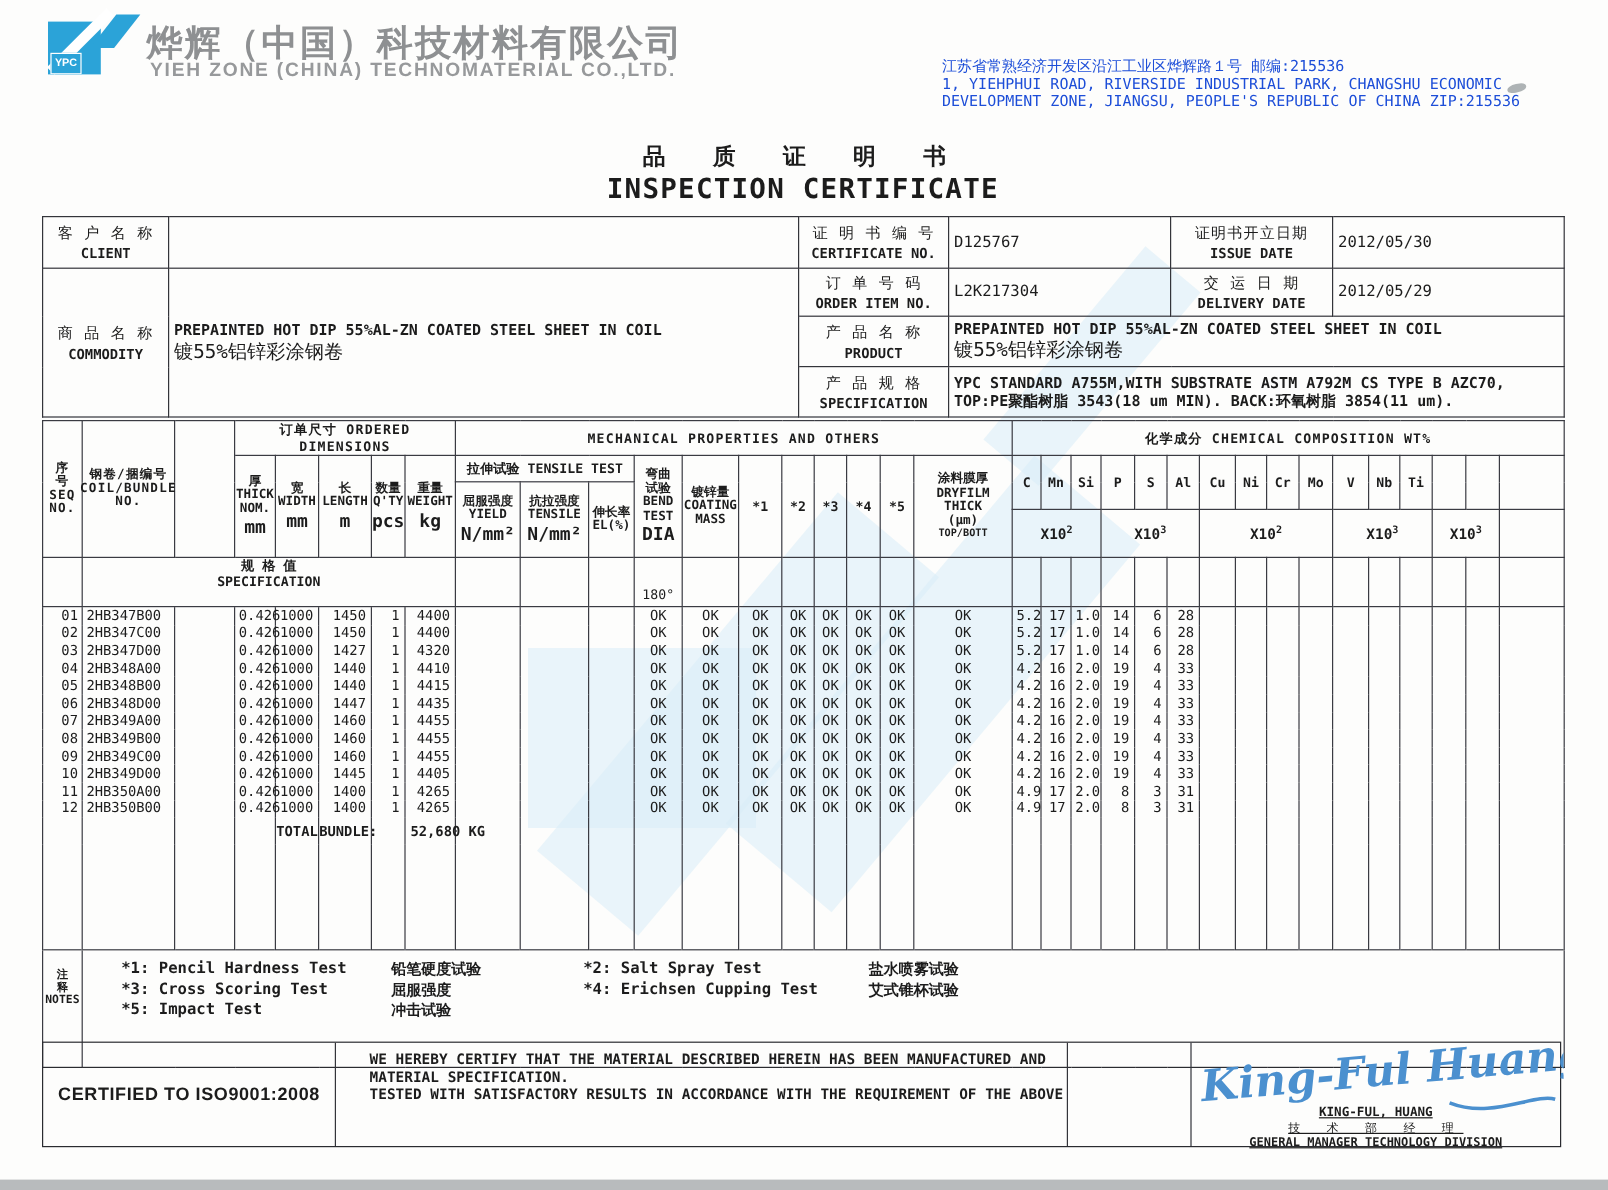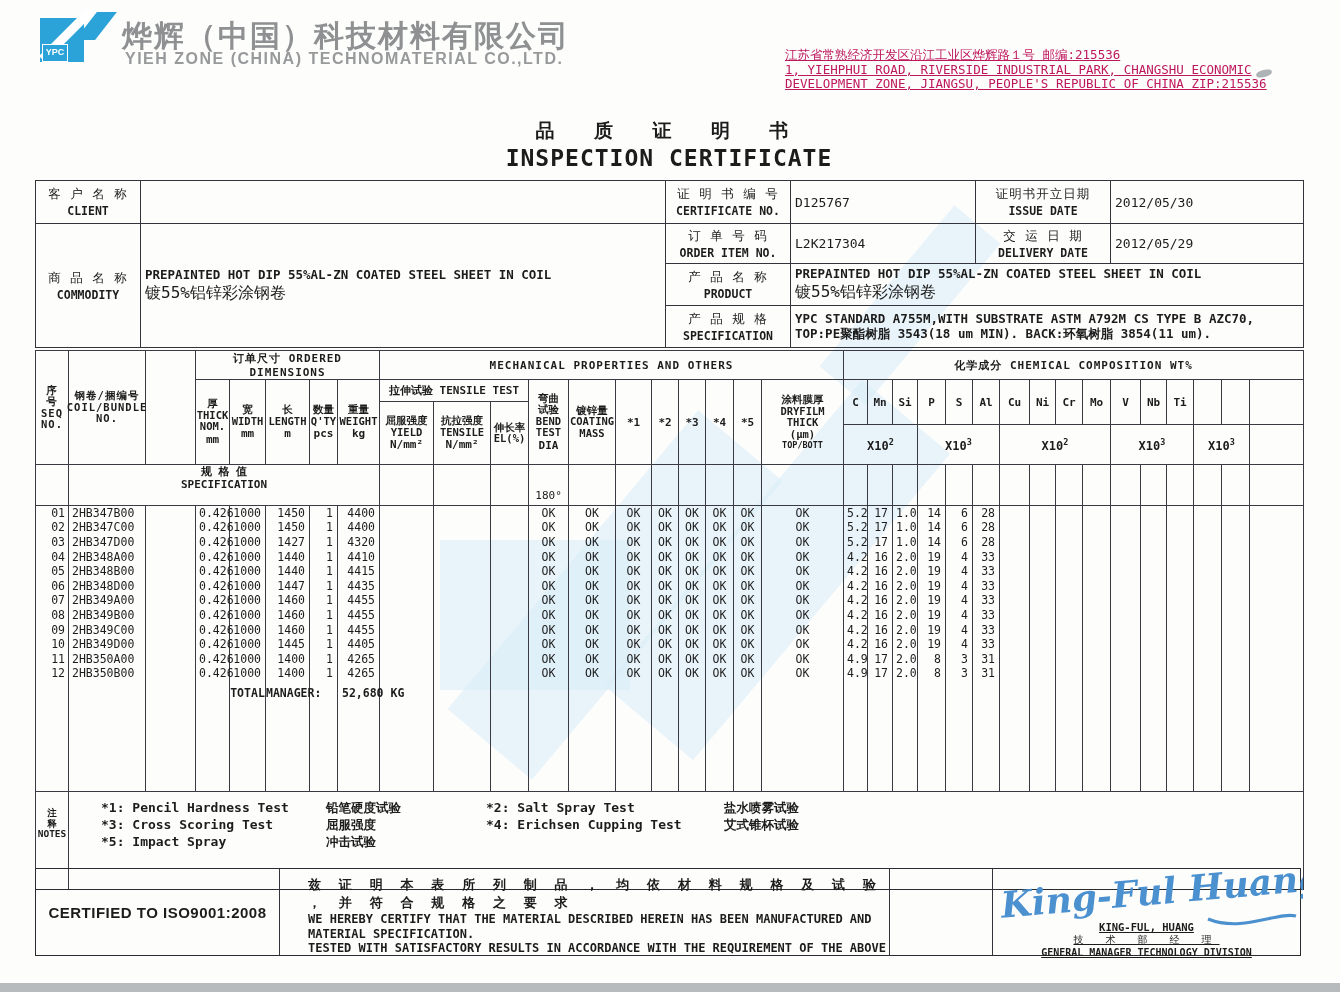--- a/index.html
+++ b/index.html
@@ -18,21 +18,21 @@
   .logo-par{position:absolute;left:48px;top:0px;width:20px;height:28px;background:#2ba3d8;transform:skewX(-38deg);}
   .logo-badge{
     position:absolute;left:4px;top:32px;width:24px;height:16px;background:#2ba3d8;
     border:1.5px solid #fff;color:#fff;font-size:9px;font-weight:bold;text-align:center;line-height:15px;
     font-family:"Liberation Sans",sans-serif;
   }
   #company-zh{position:absolute;left:122px;top:16px;font-size:30px;font-weight:bold;color:#8e9092;letter-spacing:2px;
     font-family:"Liberation Sans",sans-serif;z-index:2;}
   #company-en{position:absolute;left:125px;top:50px;font-size:16px;font-weight:bold;color:#97999b;letter-spacing:1.5px;
     font-family:"Liberation Sans",sans-serif;z-index:2;}
-  #address{position:absolute;left:785px;top:48px;font-size:12.5px;line-height:14.5px;color:#be185d;z-index:2;text-decoration:underline;}
+  #address{position:absolute;left:785px;top:48px;font-size:12.5px;line-height:14.5px;color:#1d4ed8;z-index:2;}
   #scan-mark{position:absolute;left:1256px;top:70px;width:16px;height:7px;background:#9aa0a3;border-radius:50% 40% 50% 40%;
     transform:rotate(-12deg);opacity:.8;z-index:2;}
   #title{position:absolute;left:35px;top:118px;width:1268px;text-align:center;z-index:2;}
   #title .t-zh{font-size:19px;font-weight:bold;letter-spacing:14px;}
   #title .t-en{font-size:23px;font-weight:bold;letter-spacing:1px;margin-top:1px;}
   
   #info{position:absolute;left:35px;top:180px;z-index:2;}
   #info table{border-collapse:collapse;table-layout:fixed;width:1268px;}
   #info td{border:1px solid #33343a;vertical-align:middle;padding:2px 4px;overflow:hidden;}
   #info table{border:1.5px solid #2a2b30;}
@@ -46,21 +46,21 @@
   
   #main{position:absolute;left:35px;top:350px;z-index:2;}
   #main table{border-collapse:collapse;table-layout:fixed;width:1268px;border:1.5px solid #2a2b30;}
   #main td{border:1px solid #3a3b42;padding:0;text-align:center;overflow:visible;}
   #main .gh{font-size:11px;font-weight:bold;height:25px;letter-spacing:1px;}
   #main .h2r{height:22px;}
   #main .h3r{height:23px;}
   #main .h4r{height:40px;}
   .hcell{display:flex;flex-direction:column;height:100%;align-items:center;padding:2px 0;box-sizing:border-box;}
   .hcell .main-l{font-size:10.5px;line-height:11.5px;font-weight:bold;}
-  .hcell .unit{margin-top:auto;font-size:11px;font-weight:bold;}
+  .hcell .unit{margin-top:auto;font-size:15px;font-weight:bold;}
   .elem{font-size:11px;font-weight:bold;}
   .mult{font-size:12px;font-weight:bold;vertical-align:middle;}
   .mult sup{font-size:8.5px;}
   #main .specrow td{height:37px;vertical-align:top;}
   .spec-label{font-size:11px;font-weight:bold;line-height:13px;padding-top:2px;}
   .bend-spec{vertical-align:bottom !important;font-size:11px;padding-bottom:3px !important;}
   #main .open td{border-top:none;border-bottom:none;}
   #main .data-row td{height:14.6px;font-size:11.5px;line-height:13px;padding:0 3px;}
   #main .c-coil{text-align:left !important;}
   #main .c-seq{text-align:right !important;}
@@ -845,21 +845,21 @@
           <td class="c-e1"></td>
           <td class="c-e2"></td>
           <td class="c-e3"></td>
         </tr>
         <tr class="open totalrow">
           <td></td>
           <td></td>
           <td></td>
           <td></td>
           <td>TOTAL</td>
-          <td>MANAGER:</td>
+          <td>BUNDLE:</td>
           <td></td>
           <td class="tw-val">52,680 KG</td>
           <td></td>
           <td></td>
           <td></td>
           <td></td>
           <td></td>
           <td></td>
           <td></td>
           <td></td>
@@ -931,35 +931,34 @@
               <span class="n-en2">*2: Salt Spray Test</span>
               <span class="n-zh">盐水喷雾试验</span>
             </div>
             <div class="nline">
               <span class="n-en">*3: Cross Scoring Test</span>
               <span class="n-zh">屈服强度</span>
               <span class="n-en2">*4: Erichsen Cupping Test</span>
               <span class="n-zh">艾式锥杯试验</span>
             </div>
             <div class="nline">
-              <span class="n-en">*5: Impact Spray</span>
+              <span class="n-en">*5: Impact Test</span>
               <span class="n-zh">冲击试验</span>
             </div>
           </td>
         </tr>
       </tbody>
 </table>
 </div>
 
 <div id="bottom">
   <div class="b-iso">
       <span>CERTIFIED TO ISO9001:2008</span>
     </div>
   <div class="b-cert">
-    <div class="zh">兹 证 明 本 表 所 列 制 品 ， 均 依 材 料 规 格 及 试 验 ， 并 符 合 规 格 之 要 求</div>
     <div class="en">WE HEREBY CERTIFY THAT THE MATERIAL DESCRIBED HEREIN HAS BEEN MANUFACTURED AND</div>
     <div class="en">MATERIAL SPECIFICATION.</div>
     <div class="en">TESTED WITH SATISFACTORY RESULTS IN ACCORDANCE WITH THE REQUIREMENT OF THE ABOVE</div>
   </div>
   <div class="b-gap"></div>
   <div class="b-sign">
     <svg class="sig-svg" viewBox="0 0 310 72">
       <text x="8" y="44" font-size="36" font-style="italic" font-weight="bold" font-family="DejaVu Serif, serif" fill="#4b90cf" transform="rotate(-5 155 40)">King-Ful Huang</text>
       <path d="M215 58 C 250 72, 285 50, 303 55" stroke="#4b90cf" stroke-width="3" fill="none"></path>
     </svg>

